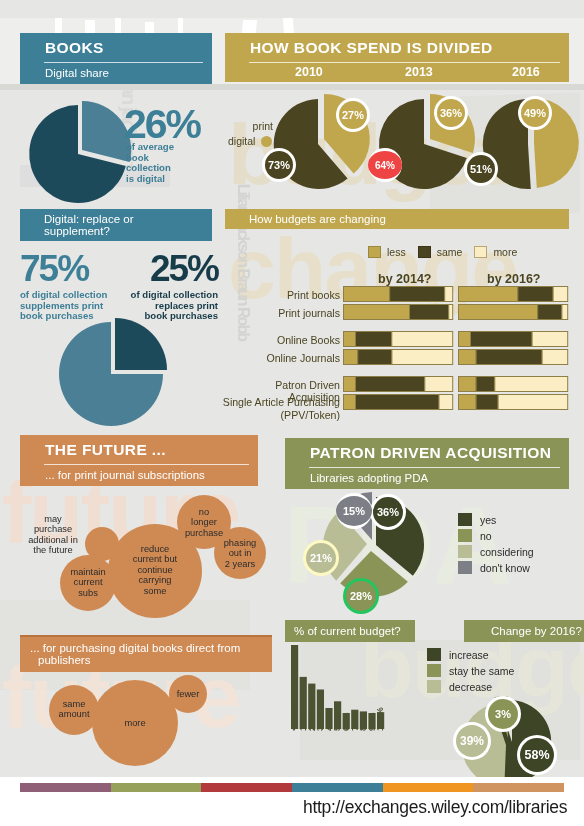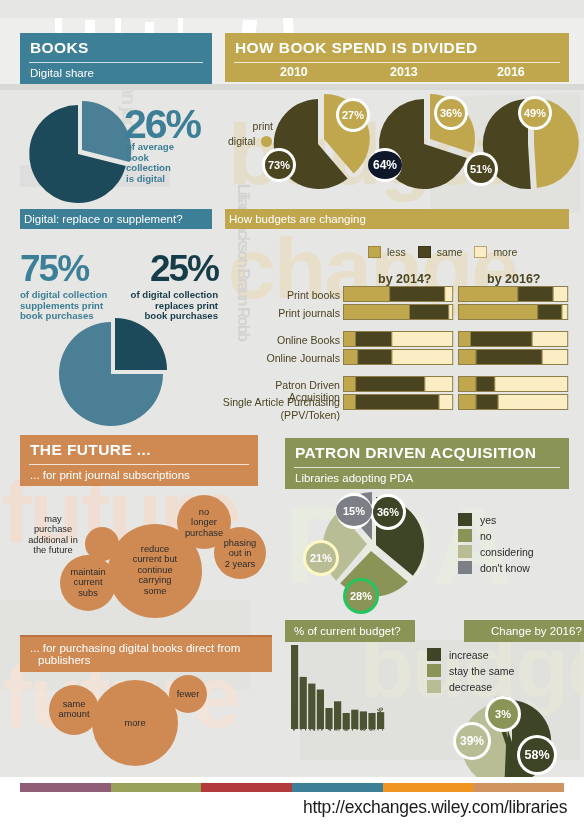--- a/index.html
+++ b/index.html
@@ -16,28 +16,28 @@
   .bg { position:absolute; inset:0; overflow:hidden; z-index:0; }
   .bg-word {
     position:absolute; font-weight:bold; color:#ffffff;
     opacity:.55; letter-spacing:-2px; line-height:.85;
     font-family:"Liberation Sans", sans-serif;
   }
   .bg-shelf { position:absolute; background:#f4f4f2; }
   .bg-grey  { position:absolute; background:#dcdcd9; }
 
   
-  .hdr { position:absolute; color:#fff; }
+  .hdr { position:absolute; color:#fff;padding-left:15px; }
   .hdr .t1 {
     font-size:15.5px; font-weight:bold; letter-spacing:.4px;
     padding:6px 10px 5px 10px;
   }
   .hdr .rule { height:1px; background:rgba(255,255,255,.75); margin:0 9px; }
   .hdr .t2 { font-size:11.5px; padding:4px 10px 5px 10px; }
-  .band { position:absolute; color:#fff; font-size:11.5px; padding:4px 4px; }
+  .band { position:absolute; color:#fff; font-size:11.5px; padding:4px 24px; }
 
   
   .teal   { background:#3d7f96; }
   .gold   { background:#c0a74e; }
   .orange { background:#cf8a54; }
   .olive  { background:#8b9457; }
 
   .pct-big { font-weight:bold; letter-spacing:-2px; line-height:1; }
   .cap { font-size:9.6px; font-weight:bold; line-height:1.12; }
 
@@ -160,21 +160,21 @@
   </div>
 
   <svg style="position:absolute;left:378px;top:96px;" width="104" height="96" viewBox="0 0 104 96">
     <path d="M46 48 L46 3 A45 45 0 1 0 88.8 61.9 Z" fill="#4b4420"></path>
     <path d="M52 43 L52 -2 A45 45 0 0 1 94.8 56.9 Z" fill="#c0a74e"></path>
   </svg>
   <div style="position:absolute;left:434px;top:96px;width:34px;height:34px;border-radius:50%;background:#fff;display:flex;align-items:center;justify-content:center;">
     <span style="background:#c0a74e;color:#fff;font-size:11px;font-weight:bold;width:28px;height:28px;border-radius:50%;display:flex;align-items:center;justify-content:center;">36%</span>
   </div>
   <div style="position:absolute;left:368px;top:148px;width:34px;height:34px;border-radius:50%;background:#fff;display:flex;align-items:center;justify-content:center;">
-    <span style="background:#0f172a;color:#fff;font-size:12px;font-weight:bold;width:45px;height:28px;border-radius:50%;display:flex;align-items:center;justify-content:center;">64%</span>
+    <span style="background:#ef4444;color:#fff;font-size:10px;font-weight:bold;width:45px;height:28px;border-radius:50%;display:flex;align-items:center;justify-content:center;">64%</span>
   </div>
 
   <svg style="position:absolute;left:484px;top:96px;" width="104" height="96" viewBox="0 0 104 96">
     <path d="M44 48 L44 3 A45 45 0 1 0 46.8 92.9 Z" fill="#4b4420"></path>
     <path d="M50 47 L50 2 A45 45 0 0 1 52.8 91.9 Z" fill="#c0a74e"></path>
   </svg>
   <div style="position:absolute;left:518px;top:96px;width:34px;height:34px;border-radius:50%;background:#fff;display:flex;align-items:center;justify-content:center;">
     <span style="background:#c0a74e;color:#fff;font-size:11px;font-weight:bold;width:28px;height:28px;border-radius:50%;display:flex;align-items:center;justify-content:center;">49%</span>
   </div>
   <div style="position:absolute;left:464px;top:152px;width:34px;height:34px;border-radius:50%;background:#fff;display:flex;align-items:center;justify-content:center;">

